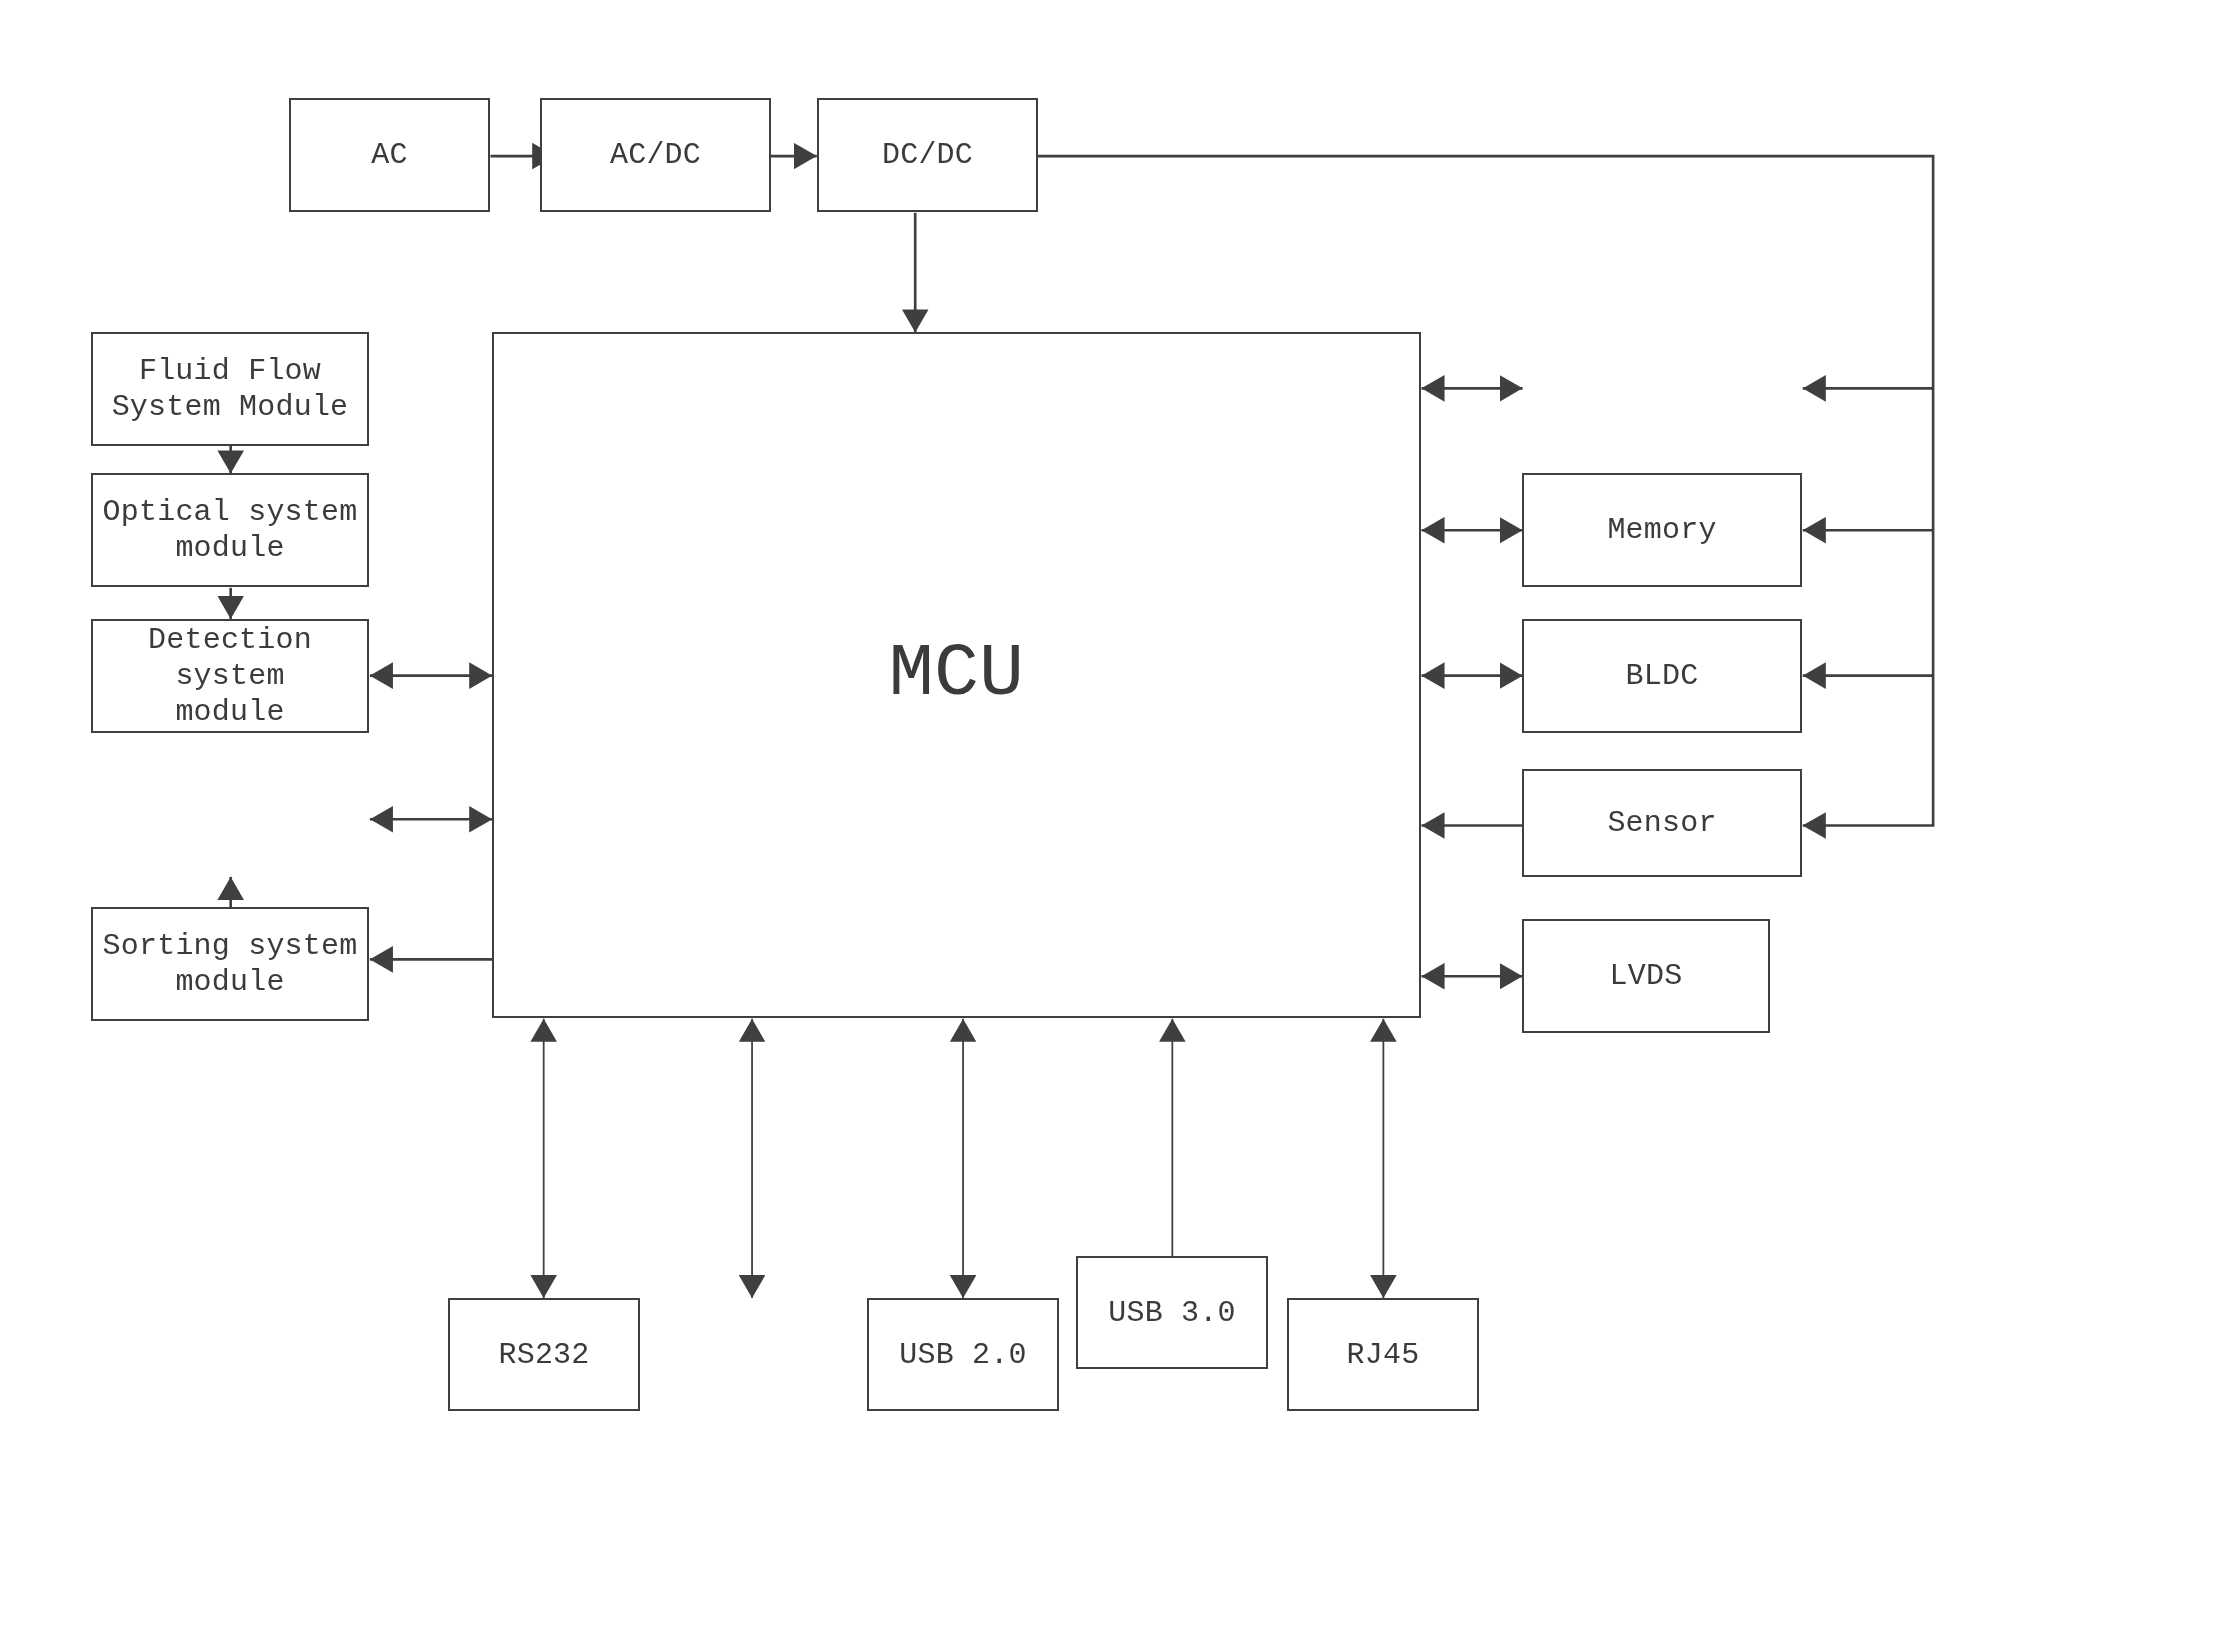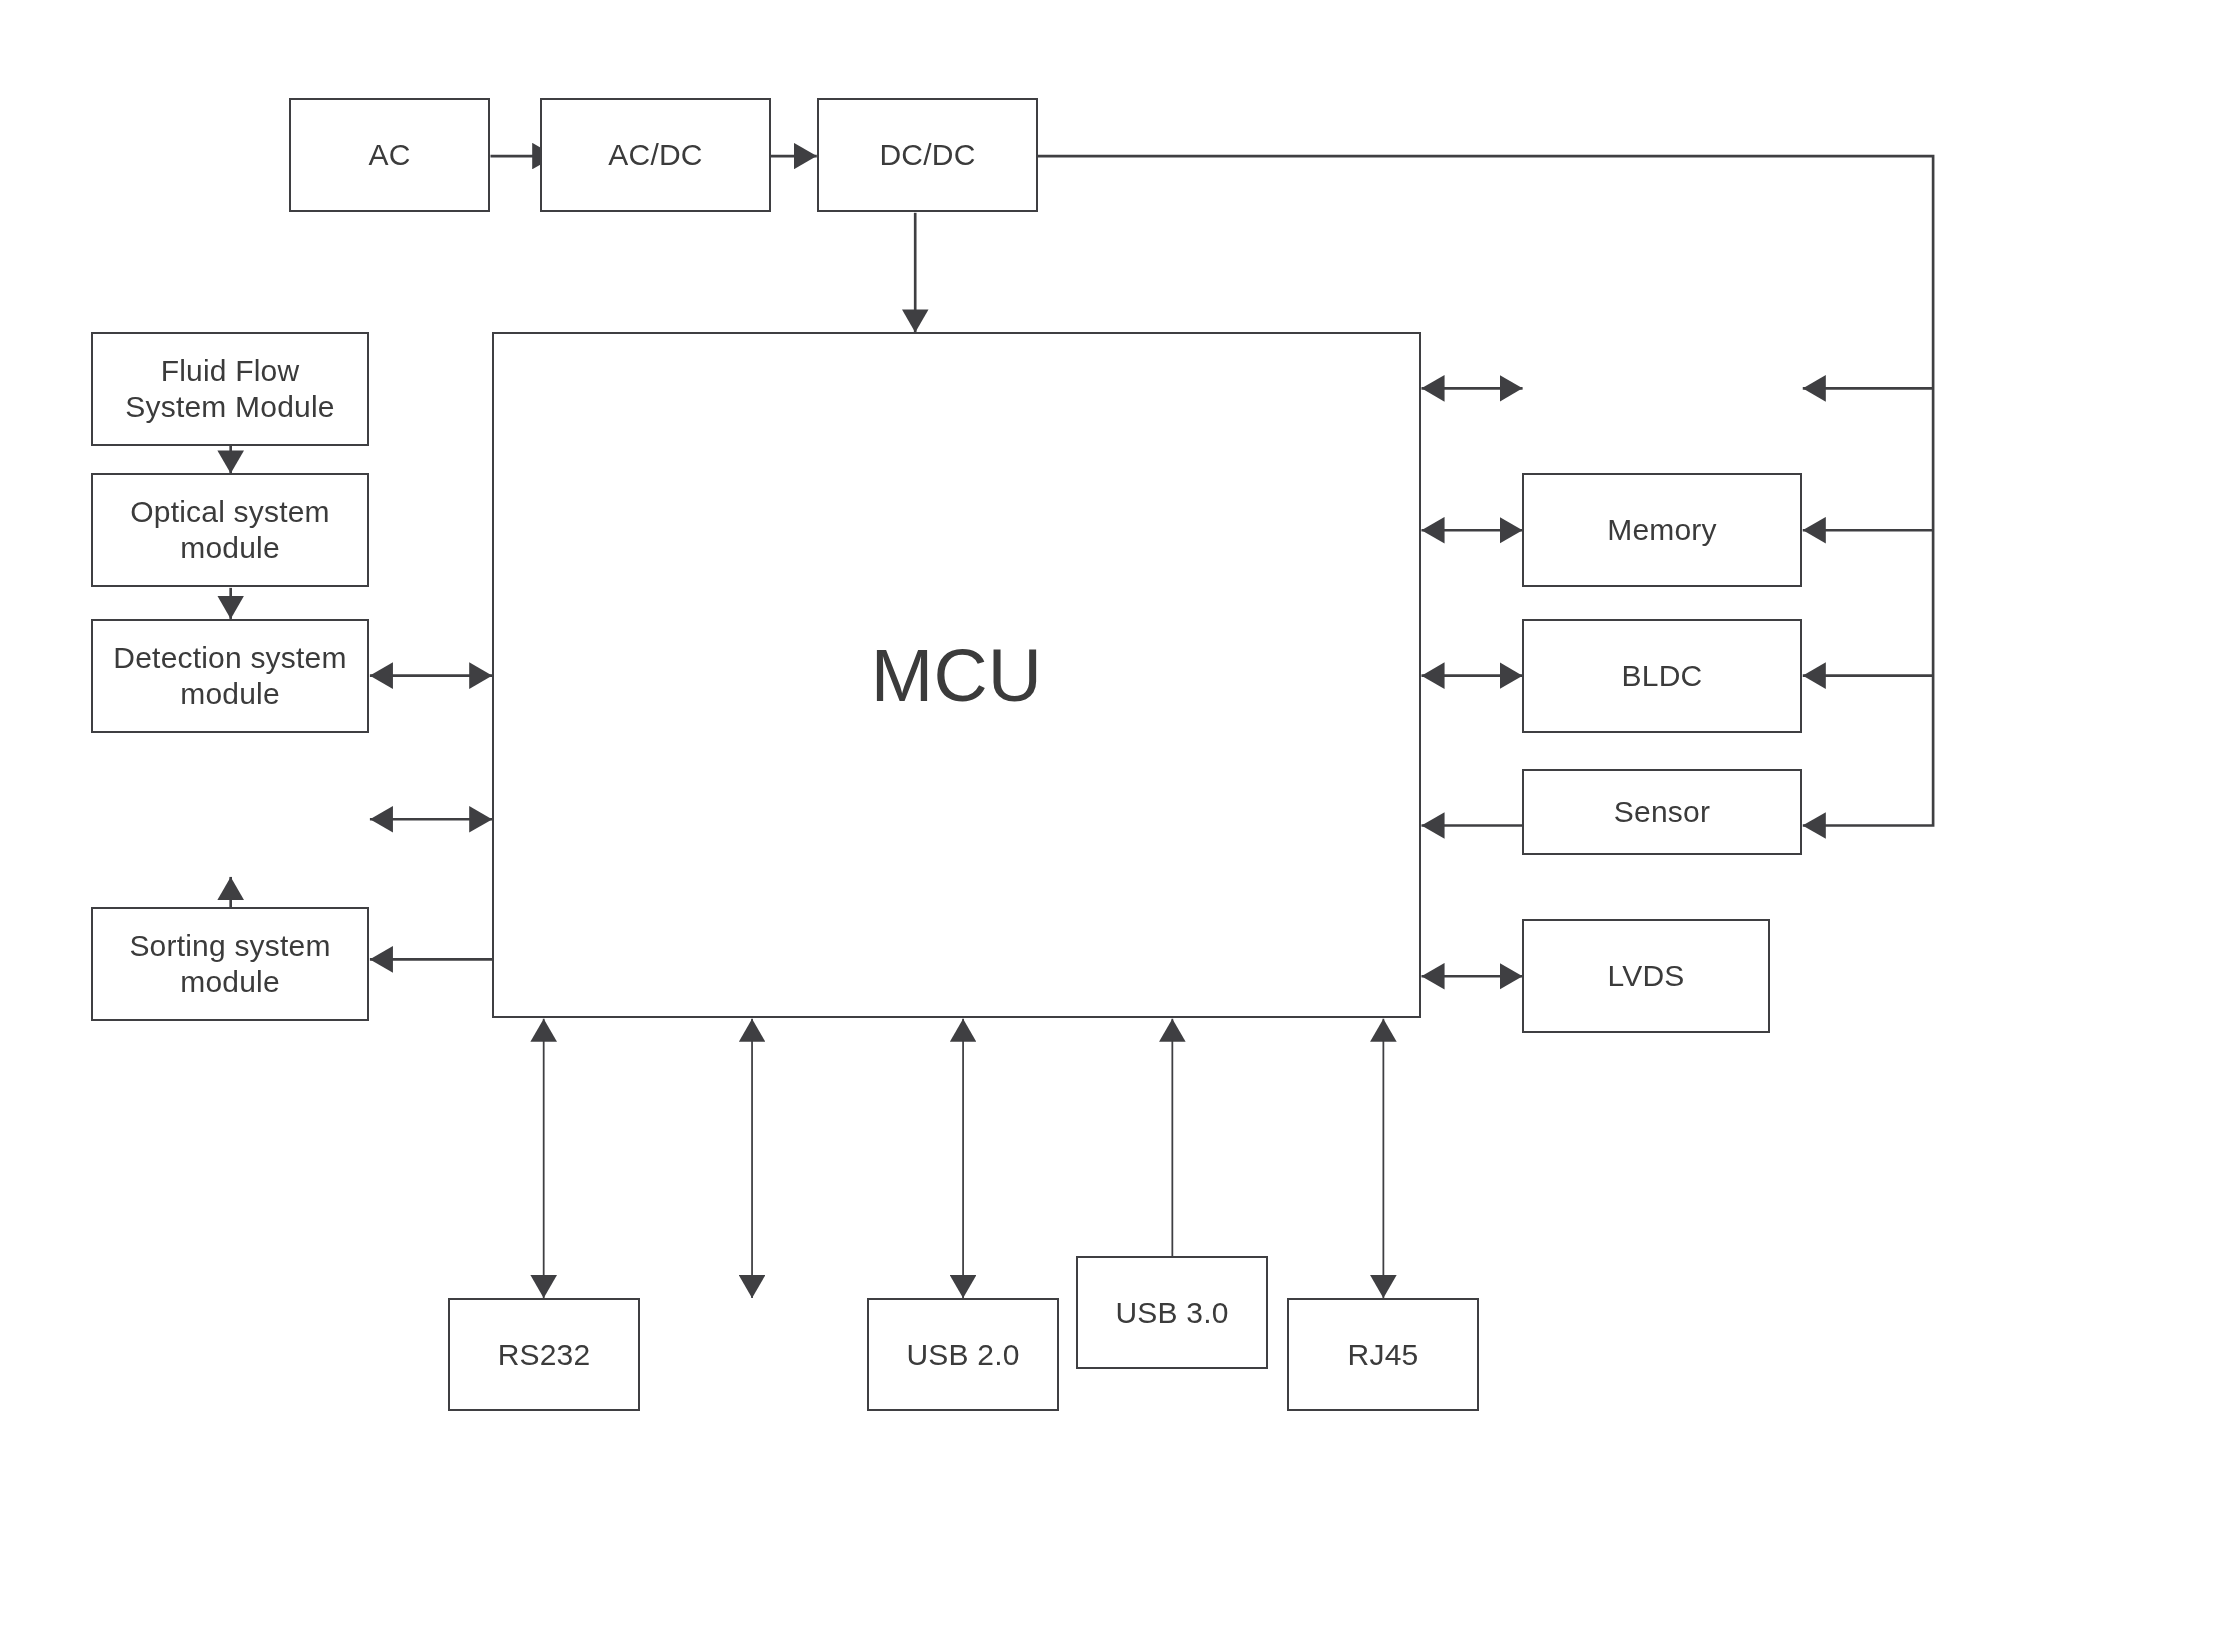--- a/index.html
+++ b/index.html
@@ -35,20 +35,21 @@
     align-items:center;
     justify-content:center;
     text-align:center;
     font-size:30px;
     line-height:1.2;
     color:var(--text);
   }
   .box .lbl{
     white-space:pre-line;
     letter-spacing:0.2px;
+    font-family:Liberation Mono, monospace;
   }
   .box.mcu{
     font-size:75px;
     letter-spacing:0.9px;
   }
 </style>
 </head>
 <body>
 
 <div class="stage">
@@ -120,21 +121,21 @@
     <span class="lbl">Sorting system
 module</span>
   </div>
 
   <div class="box" style="left:1522px;top:473px;width:280px;height:114px">
     <span class="lbl">Memory</span>
   </div>
   <div class="box" style="left:1522px;top:619px;width:280px;height:114px">
     <span class="lbl">BLDC</span>
   </div>
-  <div class="box" style="left:1522px;top:769px;width:280px;height:86px">
+  <div class="box" style="left:1522px;top:769px;width:280px;height:108px">
     <span class="lbl">Sensor</span>
   </div>
   <div class="box" style="left:1522px;top:919px;width:248px;height:114px">
     <span class="lbl">LVDS</span>
   </div>
 
   <div class="box" style="left:448px;top:1298px;width:192px;height:113px">
     <span class="lbl">RS232</span>
   </div>
   <div class="box" style="left:867px;top:1298px;width:192px;height:113px">

